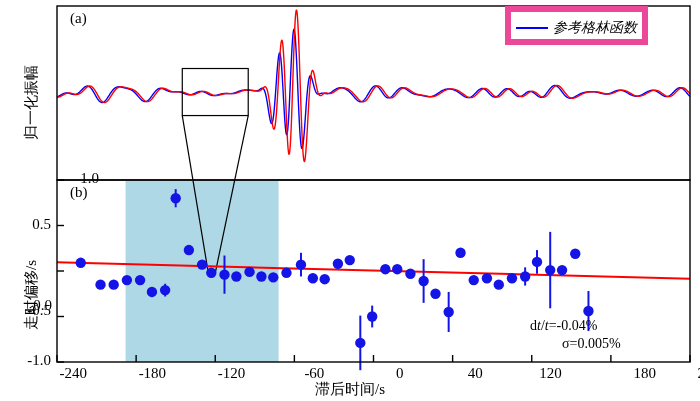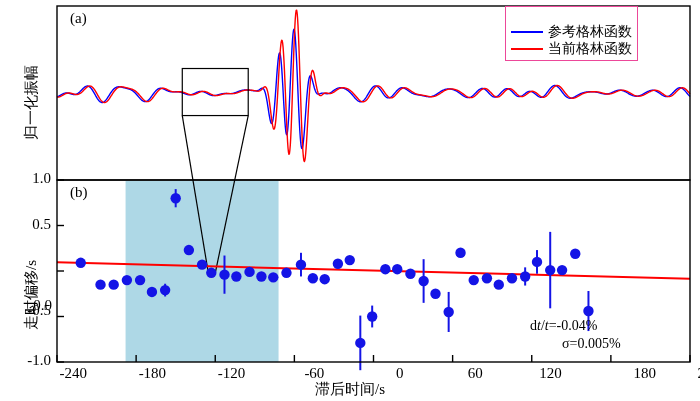--- a/index.html
+++ b/index.html
@@ -6,22 +6,22 @@
   body{width:700px;height:401px;overflow:hidden;
        font-family:"Liberation Serif","DejaVu Serif",serif;}
   #fig{position:relative;width:700px;height:401px;}
   #fig svg{position:absolute;left:0;top:0;}
   .lbl{position:absolute;white-space:nowrap;color:#000;}
   .tick-x{font-size:15px;text-align:right;}
   .tick-y{font-size:15px;text-align:right;}
   .axtitle{font-size:15px;}
   .panel-id{font-size:15px;}
   .ylab-rot{transform-origin:0 0;transform:rotate(-90deg);font-size:15px;}
-  .legend-box{position:absolute;border:1px solid #ec4899;background:#fff;
-              padding:16px 5px 3px 5px;}
+  .legend-box{position:absolute;border:6px solid #ec4899;background:#fff;
+              padding:7px 5px 3px 5px;font-style:italic;}
   .legend-row{display:flex;align-items:center;height:17px;}
   .legend-line{width:32px;height:0;border-top:2px solid #000;margin-right:5px;}
   .legend-text{font-size:14px;font-family:"Liberation Sans","DejaVu Sans",sans-serif;}
   .annot{font-size:14px;}
   .it{font-style:italic;}
 </style>
 </head>
 <body>
 
 <div id="fig">
@@ -112,35 +112,31 @@
   <div class="lbl axtitle" id="xlab" style="left: 0px; top: 380px; width: 700px; text-align: center;">滞后时间/s</div>
 
   <div class="lbl panel-id" id="pid-a" style="left: 70px; top: 10px;">(a)</div>
   <div class="lbl panel-id" id="pid-b" style="left: 70px; top: 184px;">(b)</div>
 
   <div class="legend-box" id="legend" style="left: 505px; top: 6px;">
     <div class="legend-row">
       <span class="legend-line" id="lg0" style="border-top-color: rgb(0, 0, 255);"></span>
       <span class="legend-text">参考格林函数</span>
     </div>
-    <div class="legend-row">
-      <span class="legend-line" id="lg1" style="border-top-color: rgb(255, 0, 0);"></span>
-      <span class="legend-text">当前格林函数</span>
-    </div>
   </div>
 
   <div class="lbl annot" id="an0" style="left: 530px; top: 318px;">d<span class="it">t</span>/<span class="it">t</span>=-0.04%</div>
   <div class="lbl annot" id="an1" style="left: 530px; top: 336px; margin-left: 32px;">σ=0.005%</div>
 <div class="lbl tick-x" style="left: 27px; top: 365px; width: 60px;">-240</div>
     <div class="lbl tick-x" style="left: 106.125px; top: 365px; width: 60px;">-180</div>
     <div class="lbl tick-x" style="left: 185.25px; top: 365px; width: 60px;">-120</div>
     <div class="lbl tick-x" style="left: 264.375px; top: 365px; width: 60px;">-60</div>
     <div class="lbl tick-x" style="left: 343.5px; top: 365px; width: 60px;">0</div>
-    <div class="lbl tick-x" style="left: 422.625px; top: 365px; width: 60px;">60</div>
+    <div class="lbl tick-x" style="left: 422.625px; top: 365px; width: 60px;">40</div>
     <div class="lbl tick-x" style="left: 501.75px; top: 365px; width: 60px;">120</div>
     <div class="lbl tick-x" style="left: 596px; top: 365px; width: 60px;">180</div>
     <div class="lbl tick-x" style="left: 660px; top: 365px; width: 60px;">240</div>
     <div class="lbl tick-y" style="left: 1px; top: 352px; width: 50px;">-1.0</div>
     <div class="lbl tick-y" style="left: 1px; top: 302px; width: 50px;">-0.5</div>
     <div class="lbl tick-y" style="left: 2px; top: 261px; width: 50px; margin-top: 36px;">0.0</div>
     <div class="lbl tick-y" style="left: 1px; top: 215.5px; width: 50px;">0.5</div>
-    <div class="lbl tick-y" style="left: 1px; top: 170px; width: 50px;">1.0</div>
+    <div class="lbl tick-y" style="left: 1px; top: 170px; width: 50px; padding-left: 48px;">1.0</div>
   </div>
 
 </body></html>

